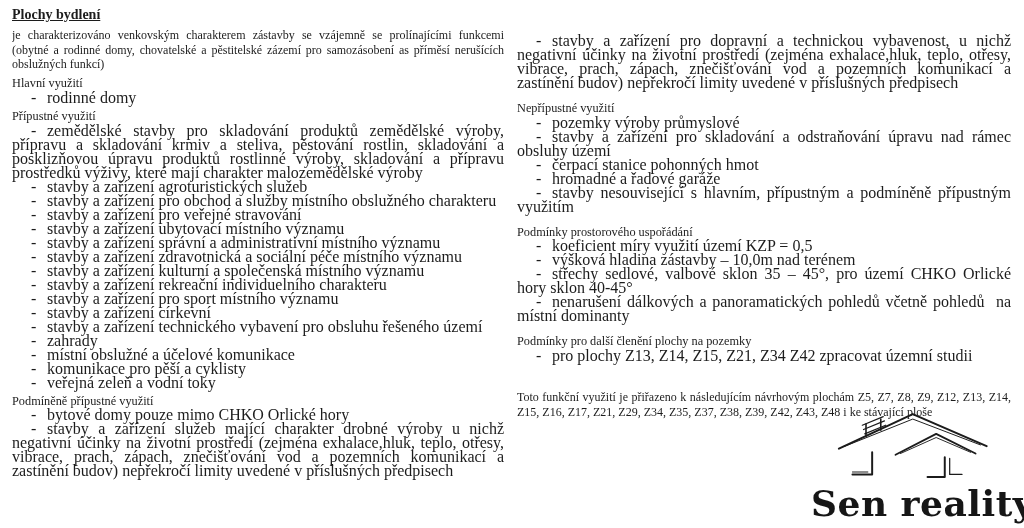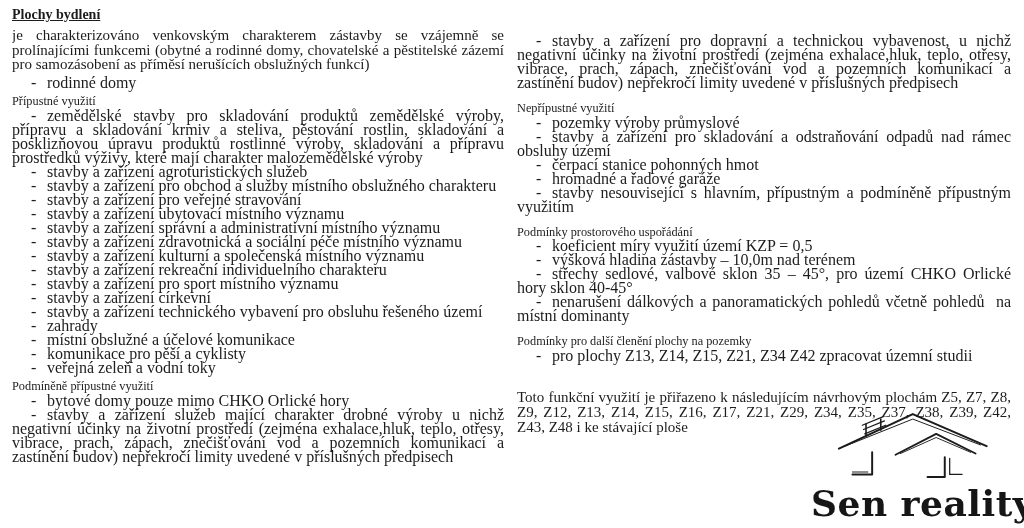--- a/index.html
+++ b/index.html
@@ -41,21 +41,21 @@
     text-decoration: underline;
     margin: 0;
   }
   .doc-subtitle {
     font-size: 15.5px;
     line-height: 19px;
     font-weight: bold;
     margin: 8px 0 0 0;
   }
   .para {
-    font-size: 15px;
+    font-size: 12px;
     line-height: 14.7px;
     text-align: justify;
     margin: 5px 0 0 0;
   }
   .section {
     margin-top: 4px;
   }
   .section-sp {
     margin-top: 11px;
   }
@@ -104,20 +104,21 @@
 </head>
 <body>
 
 <div class="page">
 
   <div class="col col-left">
     <h1 class="doc-title">Plochy bydlení</h1>
     <p class="para">je charakterizováno venkovským charakterem zástavby se vzájemně se prolínajícími funkcemi (obytné a rodinné domy, chovatelské a pěstitelské zázemí pro samozásobení as příměsí nerušících obslužných funkcí)</p>
 
     <div class="section">
+      <h3 class="heading">Hlavní využití</h3>
       <div class="bullet-list">
           <p class="li"><span class="dash">-</span><span>rodinné domy</span></p>
         </div>
     </div>
 
     <div class="section">
       <h3 class="heading">Přípustné využití</h3>
       <div class="bullet-list">
           <p class="li"><span class="dash">-</span><span>zemědělské stavby pro skladování produktů zemědělské výroby, přípravu a skladování krmiv a steliva, pěstování rostlin, skladování a posklizňovou úpravu produktů rostlinné výroby, skladování a přípravu prostředků výživy, které mají charakter malozemědělské výroby</span></p>
           <p class="li"><span class="dash">-</span><span>stavby a zařízení agroturistických služeb</span></p>
@@ -149,21 +150,21 @@
 
   <div class="col col-right">
     <div class="bullet-list">
         <p class="li"><span class="dash">-</span><span>stavby a zařízení pro dopravní a technickou vybavenost, u nichž negativní účinky na životní prostředí (zejména exhalace,hluk, teplo, otřesy, vibrace, prach, zápach, znečišťování vod a pozemních komunikací a zastínění budov) nepřekročí limity uvedené v příslušných předpisech</span></p>
       </div>
 
     <div class="section section-sp">
       <h3 class="heading">Nepřípustné využití</h3>
       <div class="bullet-list">
           <p class="li"><span class="dash">-</span><span>pozemky výroby průmyslové</span></p>
-          <p class="li"><span class="dash">-</span><span>stavby a zařízení pro skladování a odstraňování odpadů nad rámec obsluhy území</span></p>
+          <p class="li"><span class="dash">-</span><span>stavby a zařízení pro skladování a odstraňování úpravu nad rámec obsluhy území</span></p>
           <p class="li"><span class="dash">-</span><span>čerpací stanice pohonných hmot</span></p>
           <p class="li"><span class="dash">-</span><span>hromadné a řadové garáže</span></p>
           <p class="li"><span class="dash">-</span><span>stavby nesouvisející s hlavním, přípustným a podmíněně přípustným využitím</span></p>
         </div>
     </div>
 
     <div class="section section-sp">
       <h3 class="heading">Podmínky prostorového uspořádání</h3>
       <div class="bullet-list">
           <p class="li"><span class="dash">-</span><span>koeficient míry využití území KZP = 0,5</span></p>

